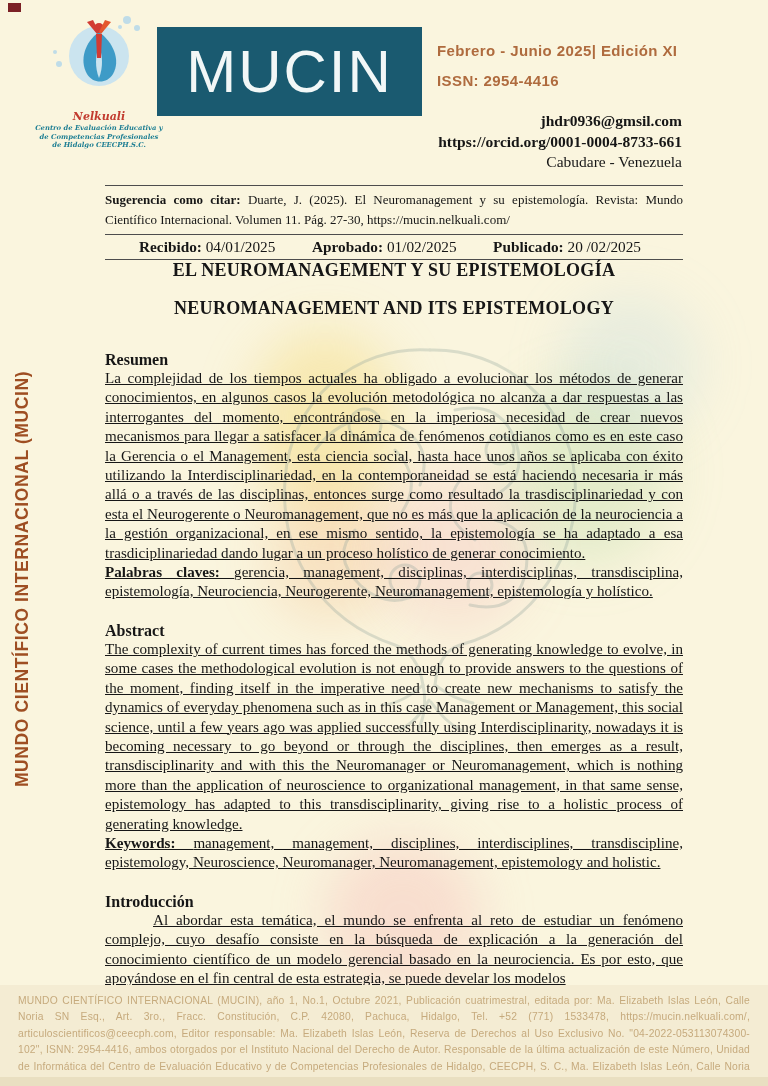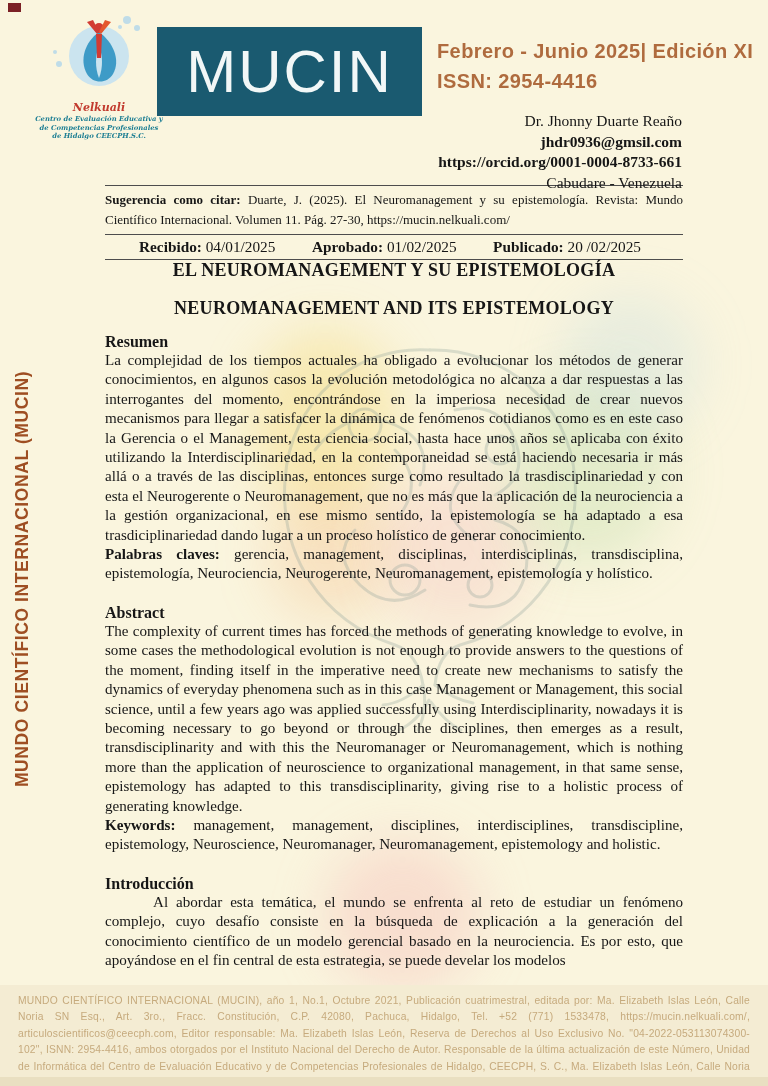--- a/index.html
+++ b/index.html
@@ -17,42 +17,42 @@
   .blob-peach  { left:268px; top:485px; width:125px; height:135px; background:rgba(242,160,90,.22); }
   .blob-pink   { left:380px; top:470px; width:150px; height:160px; background:rgba(240,130,150,.16); }
   .blob-green  { left:505px; top:380px; width:165px; height:185px; background:rgba(150,205,130,.22); }
   .blob-blue   { left:560px; top:295px; width:140px; height:140px; background:rgba(160,205,225,.20); }
   .blob-pink2  { left:325px; top:840px; width:155px; height:150px; background:rgba(246,168,172,.30); }
   .brain-wm { left:245px; top:330px; width:370px; height:410px; opacity:.30; }
   
   .corner-mark { position:absolute; left:8px; top:3px; width:13px; height:9px; background:#7B2125; z-index:2; }
   
   .logo-block { position:absolute; left:34px; top:12px; width:130px; text-align:center; z-index:2; }
-  .logo-name { font-family:"DejaVu Serif", serif; font-style:italic; font-weight:bold; font-size:11px; color:#C23B2F; margin-top:5px; }
+  .logo-name { font-family:"DejaVu Serif", serif; font-style:italic; font-weight:bold; font-size:11px; color:#C23B2F; margin-top:14px; }
   .logo-sub  { font-family:"DejaVu Serif", serif; font-style:italic; font-weight:bold; font-size:6.8px; line-height:8.6px; color:#1D7E93; margin-top:1px; }
   .mucin-box { position:absolute; left:157px; top:27px; width:265px; height:89px; background:#1A5A70;
                display:flex; align-items:center; justify-content:center; z-index:2; }
   .mucin-text { font-family:"Liberation Sans", sans-serif; font-size:60px; letter-spacing:2px; color:#F2F7F7; font-weight:400; }
   .issue-info { position:absolute; left:437px; top:36px; z-index:2;
-                font-family:"Liberation Sans", sans-serif; font-weight:bold; font-size:20px;
+                font-family:"Liberation Sans", sans-serif; font-weight:bold; font-size:15px;
                 line-height:30px; letter-spacing:.4px; color:#AF6B3E; }
   .author-block { position:absolute; right:86px; top:111px; text-align:right; z-index:2;
                   font-size:15.5px; line-height:20.5px; }
   .author-block .bold { font-weight:bold; }
   
   .article { position:absolute; left:105px; top:185px; width:578px; z-index:1; }
   .rule { border:0; border-top:1.6px solid #4d4d4d; height:0; }
   .cite-para { text-align:justify; font-size:13px; line-height:20px; margin:4px 0 4px 0; }
   .dates-row { display:flex; justify-content:space-between; padding:3px 42px 3px 34px; font-size:15.3px;text-align:center; }
   .title-block { text-align:center; }
   .doc-title { font-size:18px; font-weight:bold; letter-spacing:.3px; }
   .doc-title + .doc-title { margin-top:17px; }
   .sec-head { font-size:16px; font-weight:bold; margin-top:20px; }
-  .sec-head.first { margin-top:14px; }
-  .body-para { text-align:justify; font-size:15.1px; line-height:19.4px; }
+  .sec-head.first { margin-top:32px; }
+  .body-para { text-align:justify; font-size:15.1px; line-height:19.4px;text-decoration:underline; }
   .body-para b { font-weight:bold; }
   .indent { text-indent:48px; }
   
   .side-title { position:absolute; left:-216px; top:566px; width:482px; height:26px;
                 text-align:center; transform:rotate(-90deg); z-index:1;
                 font-family:"Liberation Sans", sans-serif; font-weight:bold; font-size:17.5px;
                 letter-spacing:.6px; color:#9E4E22; }
   
   .footer { position:absolute; left:0; top:985px; width:768px; height:101px; background:#F4ECD3; z-index:1;
             padding:8px 18px 0 18px; }
@@ -111,21 +111,20 @@
 <div class="mucin-box">
   <span class="mucin-text">MUCIN</span>
 </div>
 
 <div class="issue-info">
   <div>Febrero - Junio 2025| Edición XI</div>
   <div>ISSN: 2954-4416</div>
 </div>
 
 <div class="author-block">
-  <div>Dr. Jhonny Duarte Reaño</div>
   <div class="bold">jhdr0936@gmsil.com</div>
   <div class="bold">https://orcid.org/0001-0004-8733-661</div>
   <div>Cabudare -  Venezuela</div>
 </div>
 
 <div class="article">
   <hr class="rule">
   <p class="cite-para"><b>Sugerencia como citar: </b><span>Duarte, J. (2025). El Neuromanagement y su epistemología. Revista: Mundo Científico Internacional. Volumen 11. Pág. 27-30, https://mucin.nelkuali.com/</span></p>
   <hr class="rule">
   <div class="dates-row">

